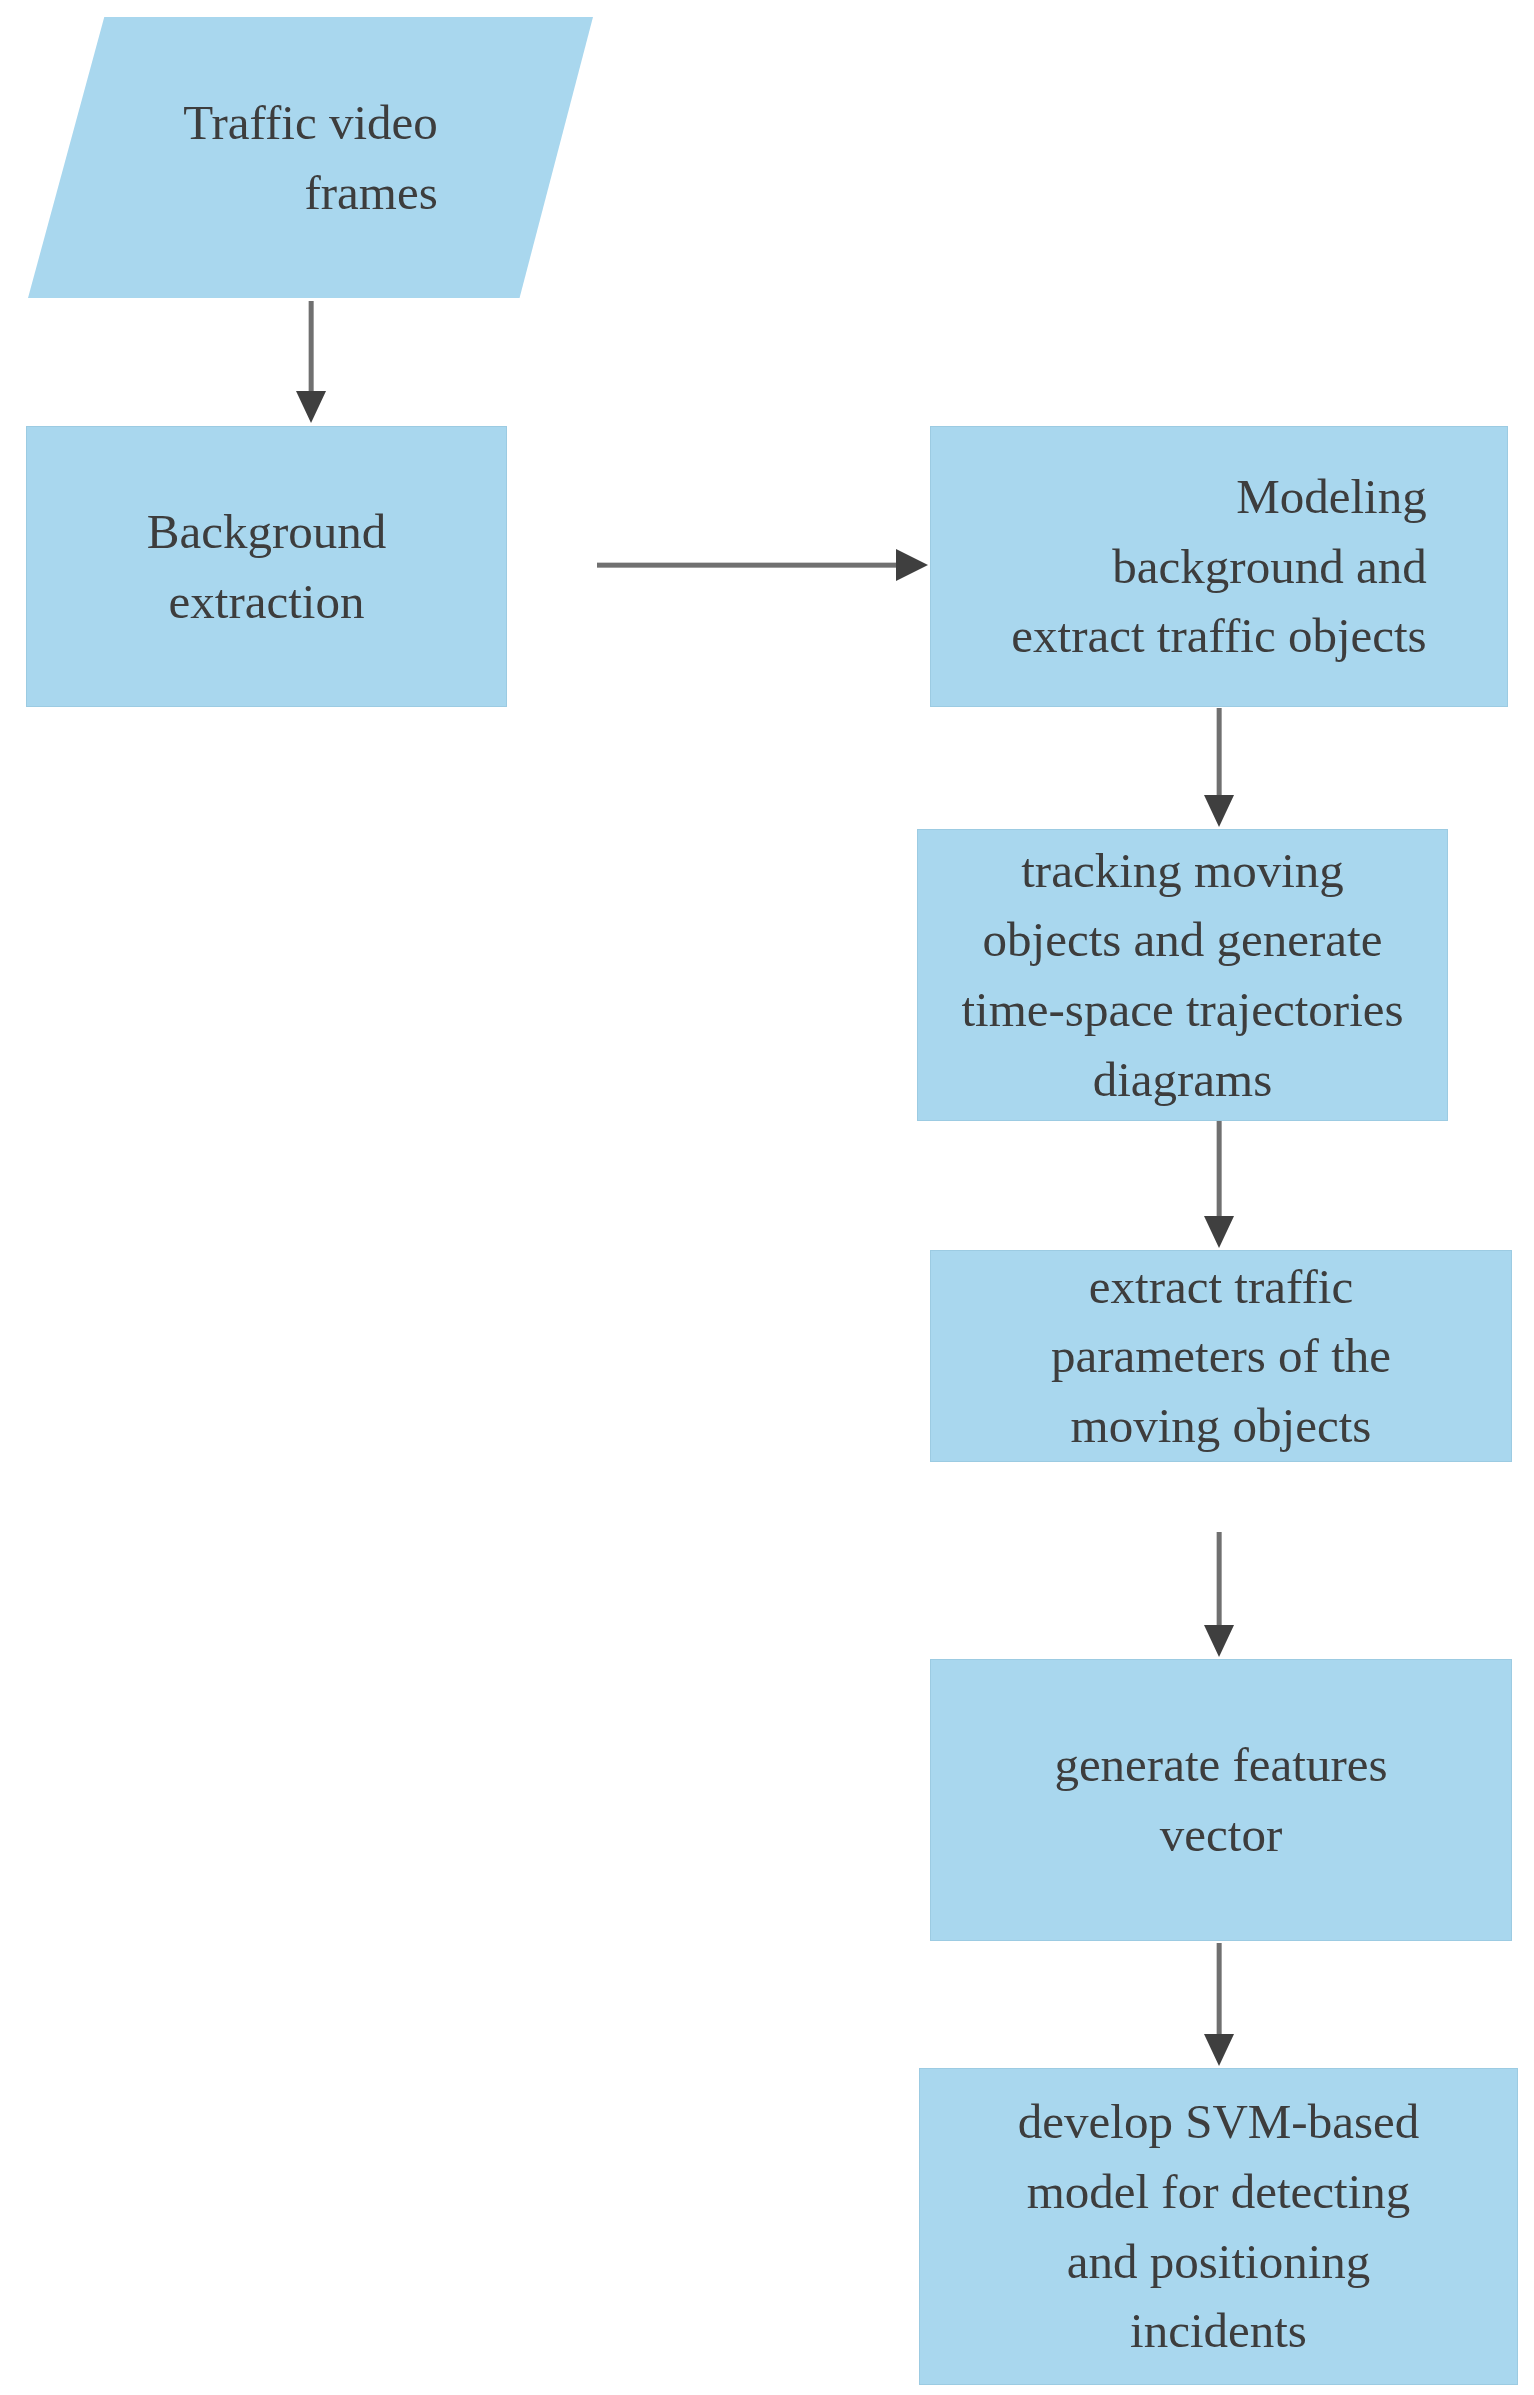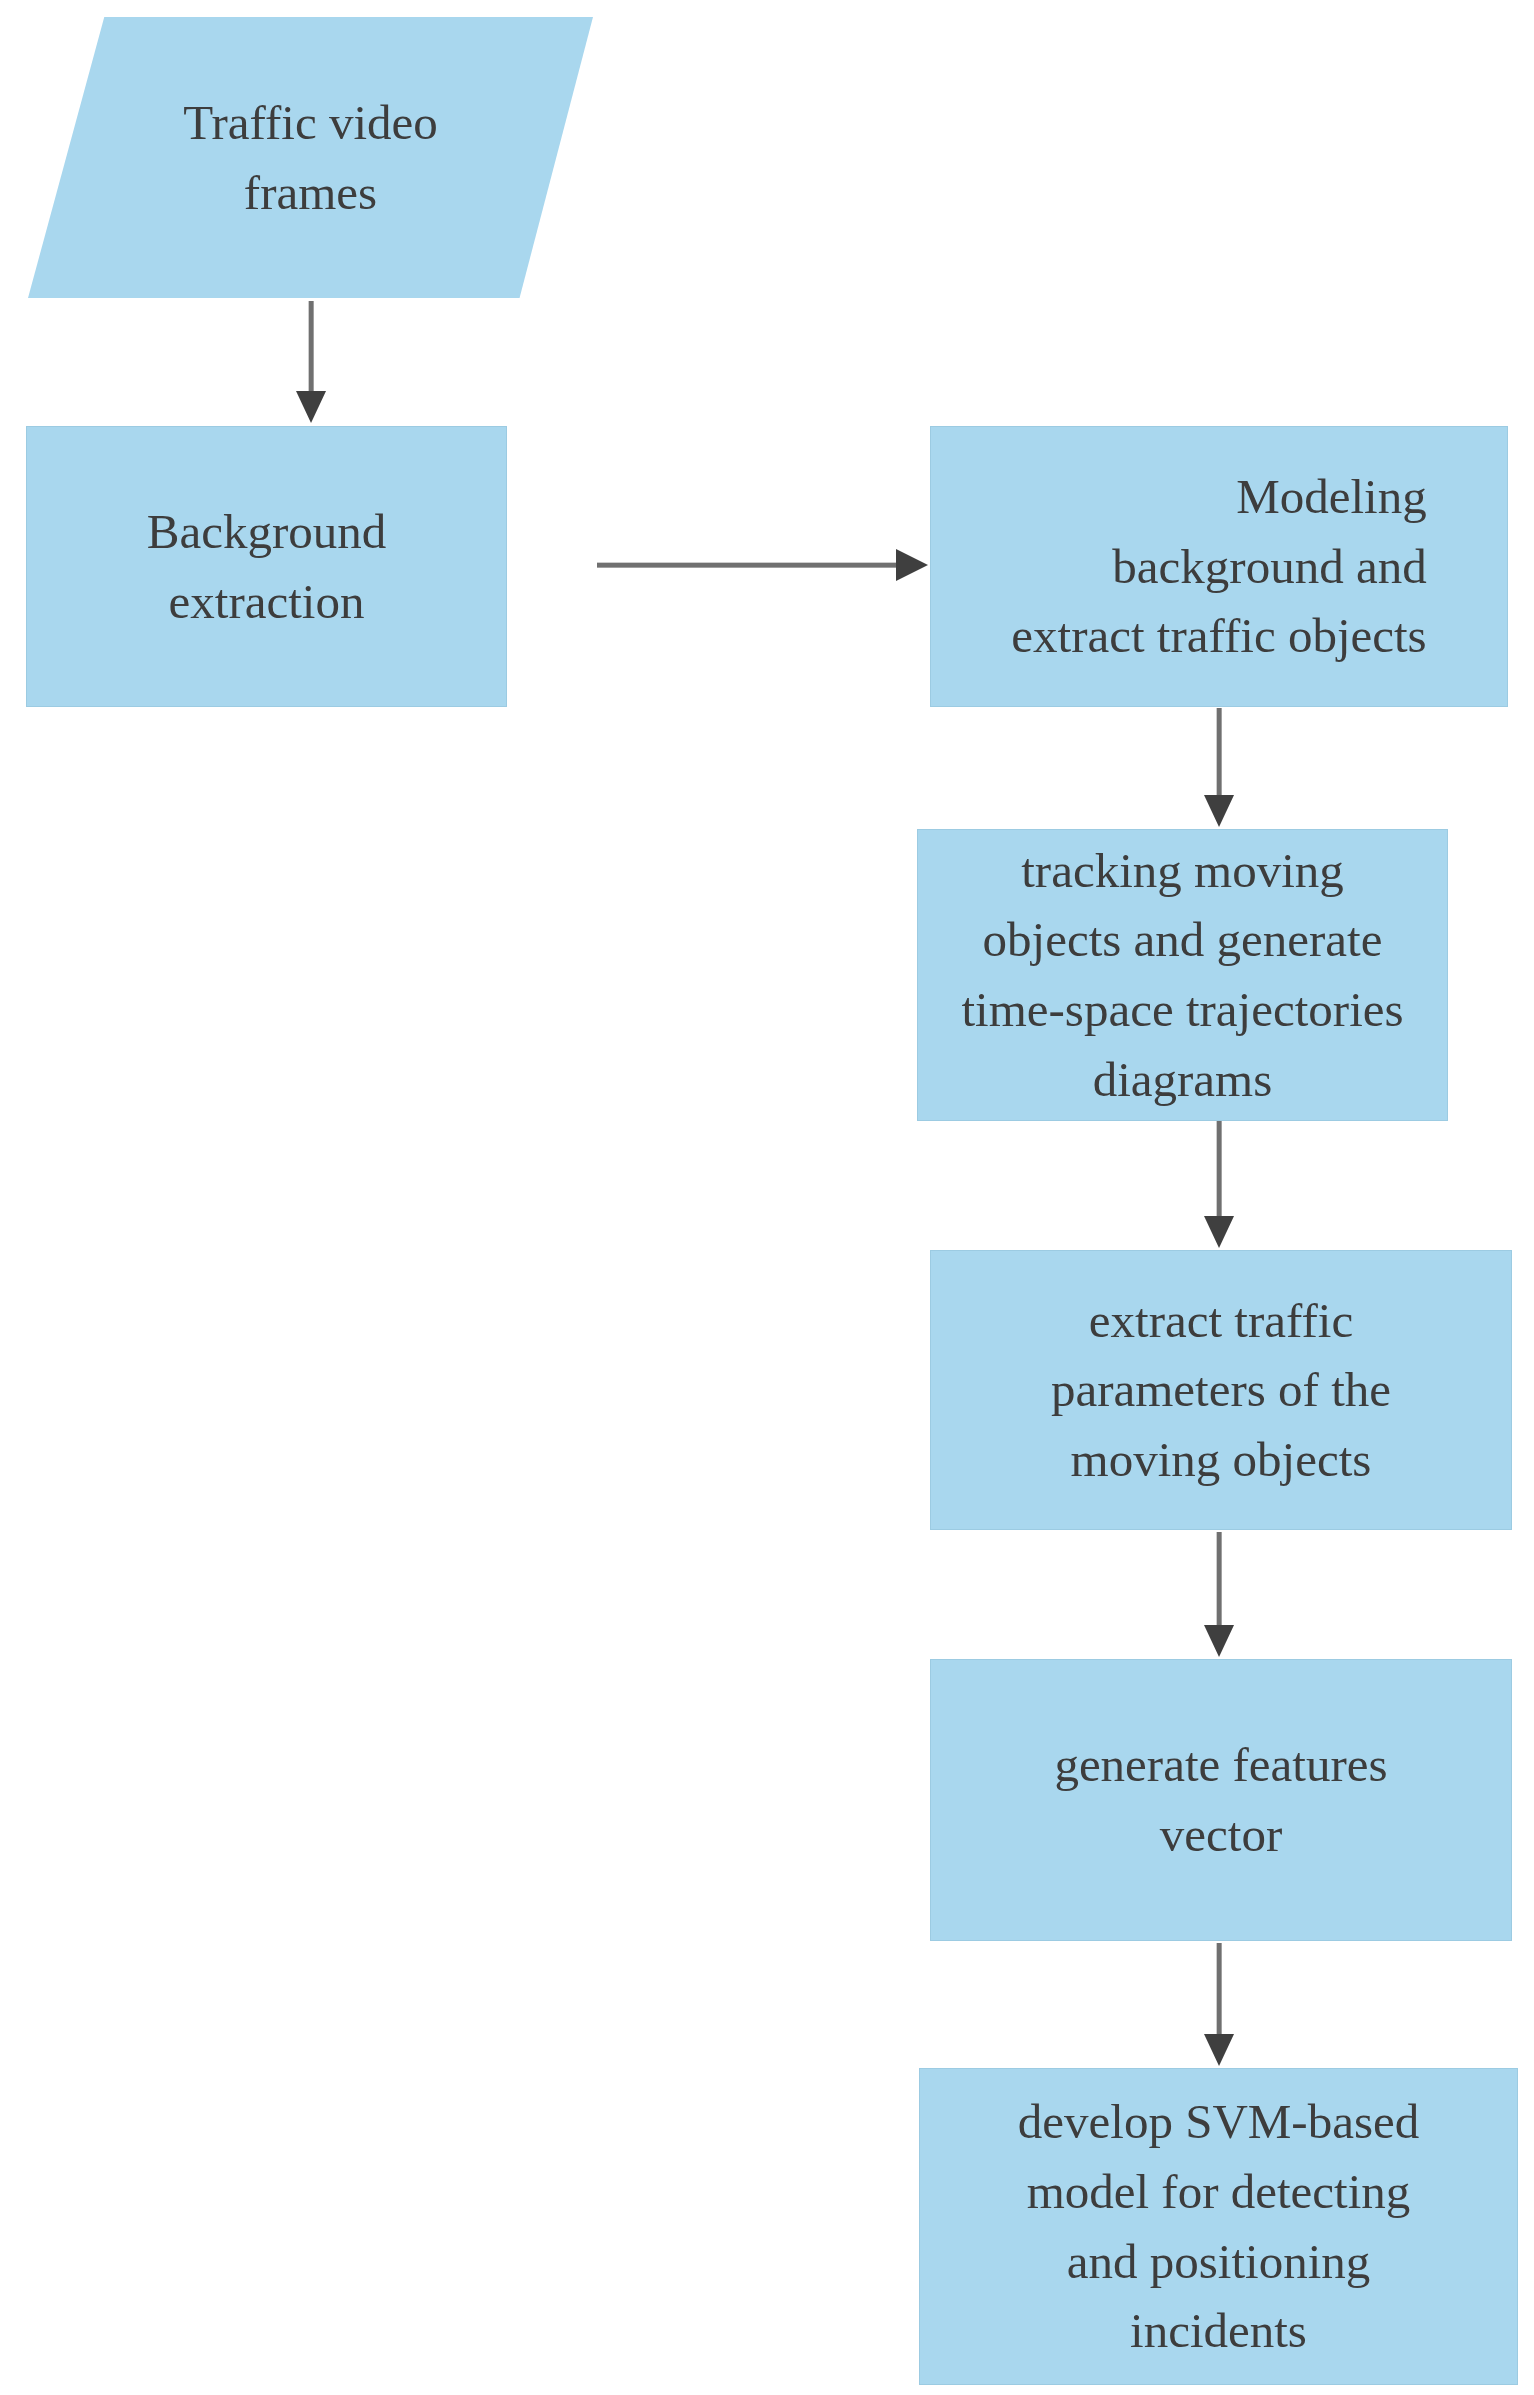--- a/index.html
+++ b/index.html
@@ -29,20 +29,21 @@
     justify-content: center;
     text-align: center;
     font-size: 49px;
     line-height: 1.42;
     white-space: pre-line;
     border: 1.9px solid var(--node-border);
   }
   .parallelogram {
     border: none;
     clip-path: polygon(13.5% 0, 100% 0, 87% 100%, 0 100%);
+    text-align: right;
   }
   
   .varrow { position: absolute; width: 34px; }
   .varrow .line {
     position: absolute; top: 0; bottom: 26px; left: 50%;
     width: 4.7px; transform: translateX(-50%);
     background: var(--arrow-line);
   }
   .varrow .head {
     position: absolute; bottom: 0; left: 50%; transform: translateX(-50%);
@@ -62,21 +63,21 @@
     width: 0; height: 0;
     border-top: 16px solid transparent;
     border-bottom: 16px solid transparent;
     border-left: 32px solid var(--arrow-head);
   }
   
   #node-traffic-video-frames { left: 28px;  top: 17px;   width: 565px; height: 281px; }
   #node-background-extraction { left: 26px;  top: 426px;  width: 481px; height: 281px; }
   #node-modeling-background   { left: 930px; top: 426px;  width: 578px; height: 281px; text-align: right; }
   #node-tracking-moving       { left: 917px; top: 829px;  width: 531px; height: 292px; }
-  #node-extract-parameters    { left: 930px; top: 1250px; width: 582px; height: 280px; justify-content: center; }
+  #node-extract-parameters    { left: 930px; top: 1250px; width: 582px; height: 212px; justify-content: center; }
   #node-generate-features     { left: 930px; top: 1659px; width: 582px; height: 282px; }
   #node-develop-svm           { left: 919px; top: 2068px; width: 599px; height: 317px; font-family: Liberation Serif, serif; }
 
   #arrow-frames-to-extraction   { left: 294px;  top: 301px;  height: 122px; }
   #arrow-extraction-to-modeling { left: 597px;  top: 547px;  width: 331px; }
   #arrow-modeling-to-tracking   { left: 1202px; top: 708px;  height: 119px; }
   #arrow-tracking-to-extract    { left: 1202px; top: 1121px; height: 127px; }
   #arrow-extract-to-generate    { left: 1202px; top: 1532px; height: 125px; }
   #arrow-generate-to-svm        { left: 1202px; top: 1943px; height: 123px; }
 </style>

